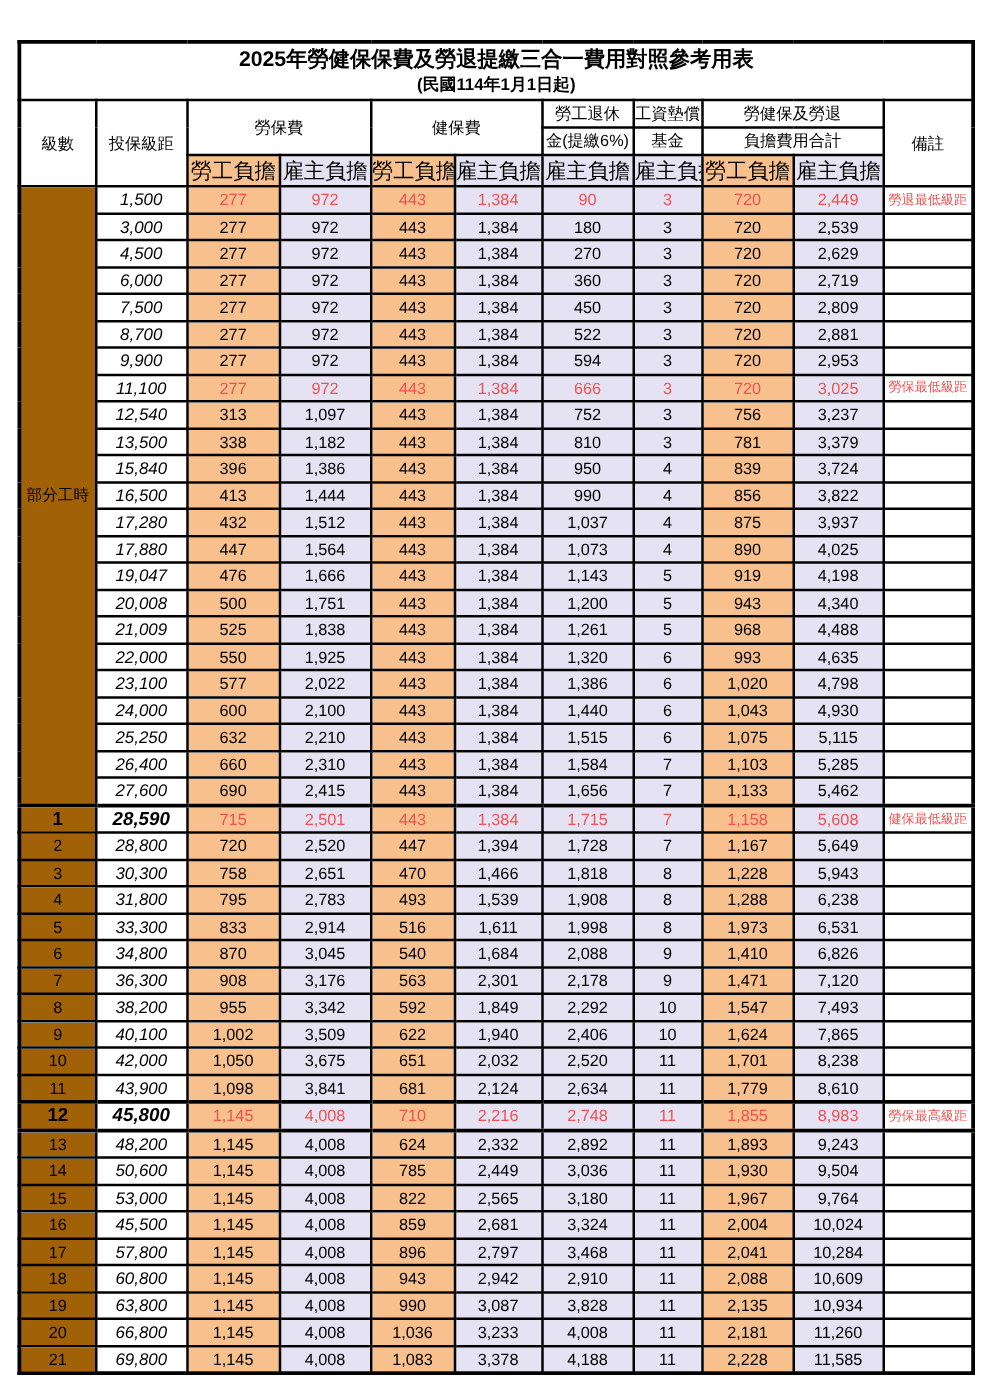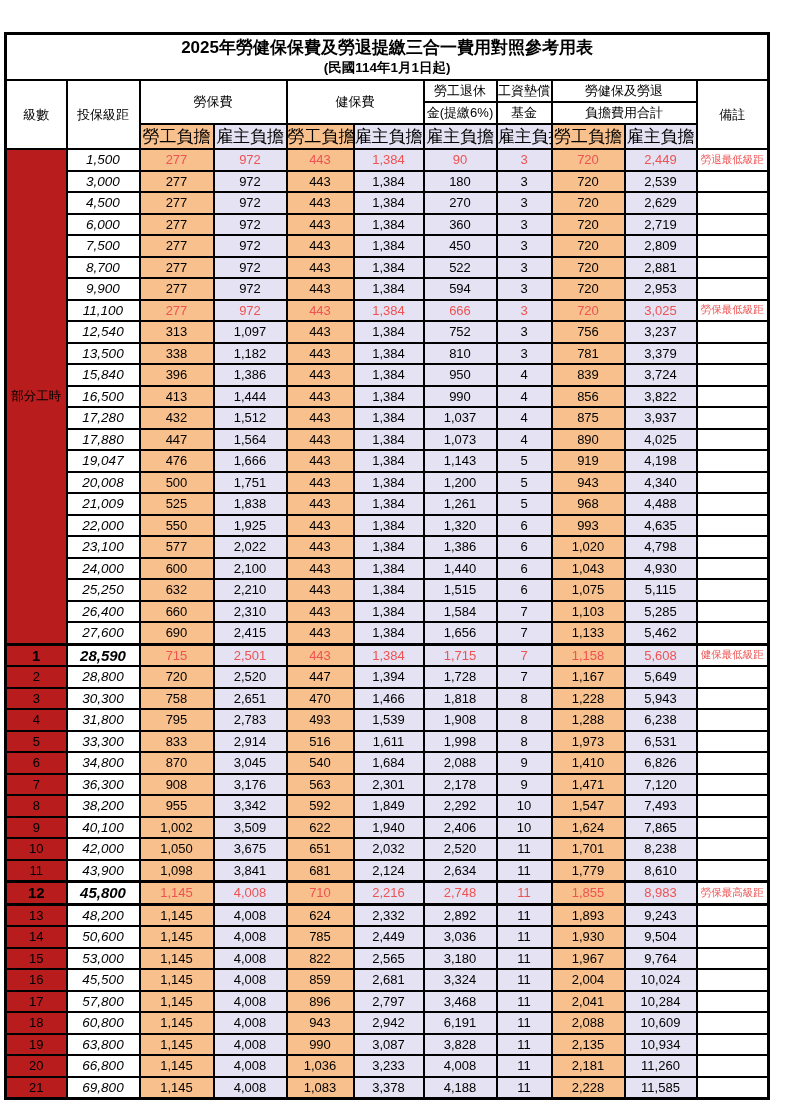--- a/index.html
+++ b/index.html
@@ -1,39 +1,39 @@
 <!DOCTYPE html>
 <html style="--emp-bg: #F8C08C; --own-bg: #E4E2F3; --red-c: #EE5252; --border-c: #000000;"><head>
 <meta charset="utf-8">
 <style>
   html,body { margin:0; padding:0; }
   body {
     width:791px; height:1120px; background:#ffffff; position:relative;
     font-family:"Liberation Sans", sans-serif; color:#000;
   }
-  .sheet { position:absolute; left:4px; top:32px; }
+  .sheet { position:absolute; left:14px; top:32px; }
   table {
     border-collapse:collapse; table-layout:fixed; width:763px;
     border:3px solid var(--border-c);
   }
   th, td {
     border:2px solid var(--border-c);
     text-align:center; vertical-align:middle;
     padding:0; overflow:hidden; white-space:nowrap;
     font-weight:normal;
   }
   .title-cell { height:44px; background:#fff; }
   .title-line1 { font-size:17px; font-weight:bold; line-height:1.35; }
   .title-line2 { font-size:13.5px; font-weight:bold; line-height:1.2; }
   .hdr  { font-size:13px; height:20px; background:#fff; }
   .share { font-size:17px; height:19px; }
   .emp-bg { background:var(--emp-bg); }
   .own-bg { background:var(--own-bg); }
   tbody td { height:19.5px; font-size:13px; }
-  .level-cell { font-size:13px; background:#b91c1c; }
+  .level-cell { font-size:13px; background:#a16207; }
   .part-time  { font-size:12.5px; }
   .bracket-cell { font-size:13.5px; background:#fff;font-style:italic; }
   .note-cell { font-size:10.5px; color:var(--red-c); background:#fff; padding:0 1px;margin-left:40px; }
   tr.red-row td.num { color:var(--red-c); }
   tr.emph-row .level-cell, tr.emph-row .bracket-cell { font-size:15px; font-weight:bold; }
   tr.thick-top td    { border-top:3px solid var(--border-c); }
   tr.thick-bottom td { border-bottom:3px solid var(--border-c); }
 </style>
 </head>
 <body>
@@ -585,21 +585,21 @@
           <td class="num own-bg">10,284</td>
           <td class="note-cell"></td>
         </tr>
         <tr>
           <td class="level-cell">18</td>
           <td class="bracket-cell">60,800</td>
           <td class="num emp-bg">1,145</td>
           <td class="num own-bg">4,008</td>
           <td class="num emp-bg">943</td>
           <td class="num own-bg">2,942</td>
-          <td class="num own-bg">6,191</td>
+          <td class="num own-bg">2,910</td>
           <td class="num own-bg">11</td>
           <td class="num emp-bg">2,088</td>
           <td class="num own-bg">10,609</td>
           <td class="note-cell"></td>
         </tr>
         <tr>
           <td class="level-cell">19</td>
           <td class="bracket-cell">63,800</td>
           <td class="num emp-bg">1,145</td>
           <td class="num own-bg">4,008</td>

